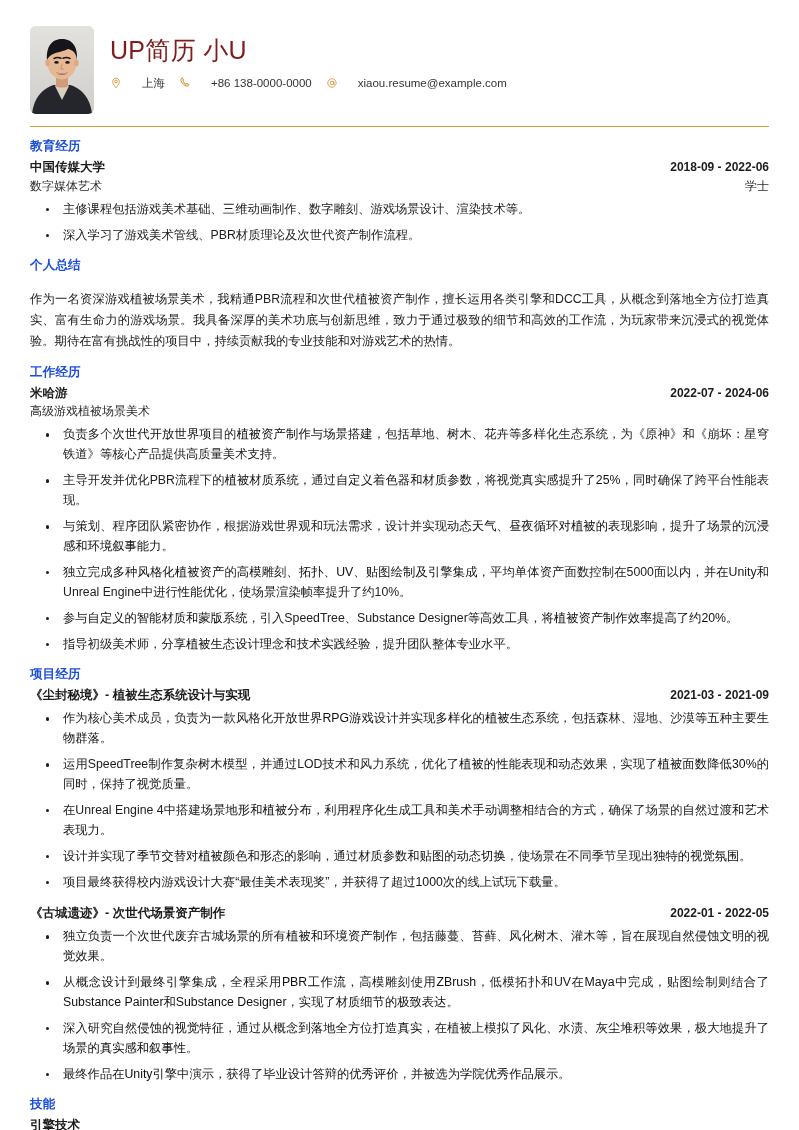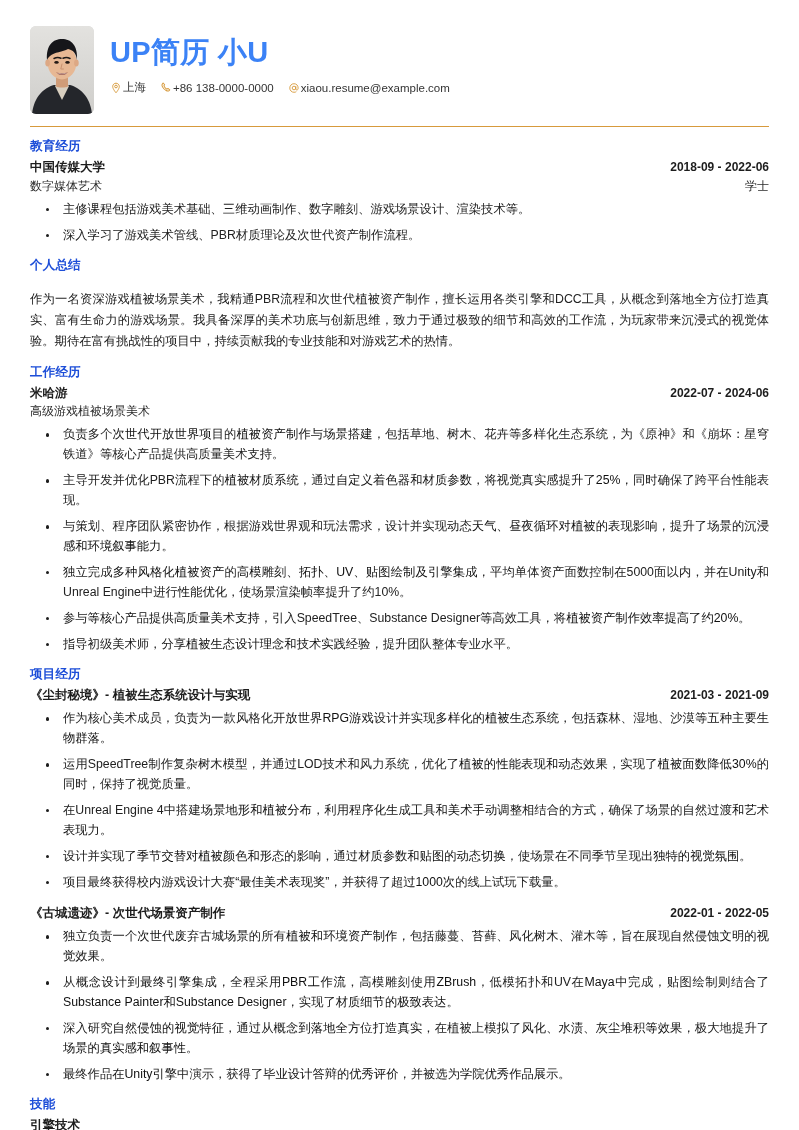--- a/index.html
+++ b/index.html
@@ -34,39 +34,39 @@
     border-radius: 6px;
     flex: 0 0 auto;
     position: relative;
     overflow: hidden;
     background: #dcdcda;
   }
   .avatar svg { display: block; width: 100%; height: 100%; }
 
   .id-block { padding-top: 10px; }
   .name {
-    font-size: 29px;
-    font-weight: bold;
-    color: #3b82f6;
+    font-size: 25px;
+    font-weight: normal;
+    color: #7f1d1d;
     line-height: 1.15;
     letter-spacing: .3px;
   }
   .contacts {
     margin-top: 11px;
     display: flex;
     align-items: center;
     flex-wrap: wrap;
     gap: 4px;
     font-size: 11.5px;
     color: #333333;
   }
   .contact {
     display: inline-flex;
     align-items: center;
-    gap: 1px;
+    gap: 20px;
     margin-right: 10px;
     white-space: nowrap;
   }
   .cicon {
     width: 12px;
     height: 12px;
     display: inline-block;
     flex: 0 0 auto;
     color: #d79a3c;
   }
@@ -286,21 +286,21 @@
         <div class="entry-date">2022-07 - 2024-06</div>
       </div>
       <div class="entry-sub">
         <div class="entry-role">高级游戏植被场景美术</div>
       </div>
       <ul class="bullets">
           <li>负责多个<b>次世代开放世界项目</b>的<b>植被资产制作与场景搭建</b>，包括草地、树木、花卉等多样化生态系统，为《原神》和《崩坏：星穹铁道》等核心产品提供高质量美术支持。</li>
           <li>主导开发并优化PBR流程下的<b>植被材质系统</b>，通过<b>自定义着色器和材质参数</b>，将视觉真实感提升了<b>25%</b>，同时确保了跨平台性能表现。</li>
           <li>与策划、程序团队紧密协作，根据游戏世界观和玩法需求，设计并实现<b>动态天气、昼夜循环对植被的表现影响</b>，提升了<b>场景的沉浸感和环境叙事能力。</b></li>
           <li>独立完成<b>多种风格化植被资产</b>的<b>高模雕刻、拓扑、UV、贴图绘制及引擎集成</b>，平均单体资产面数控制在5000面以内，并在Unity和Unreal Engine中进行<b>性能优化</b>，使场景渲染帧率提升了约10%。</li>
-          <li>参与<b>等核心产品提供高质量美术支持</b>，引入SpeedTree、Substance Designer等高效工具，将<b>植被资产制作效率提高了约20%。</b></li>
+          <li>参与<b>自定义的智能材质和蒙版系统</b>，引入SpeedTree、Substance Designer等高效工具，将<b>植被资产制作效率提高了约20%。</b></li>
           <li>指导初级美术师，分享<b>植被生态设计理念和技术实践经验</b>，提升团队整体专业水平。</li>
         </ul>
     </div>
   </div>
 
   <div class="section">
     <div class="section-title">项目经历</div>
     <div>
         <div class="entry">
           <div class="entry-head">

